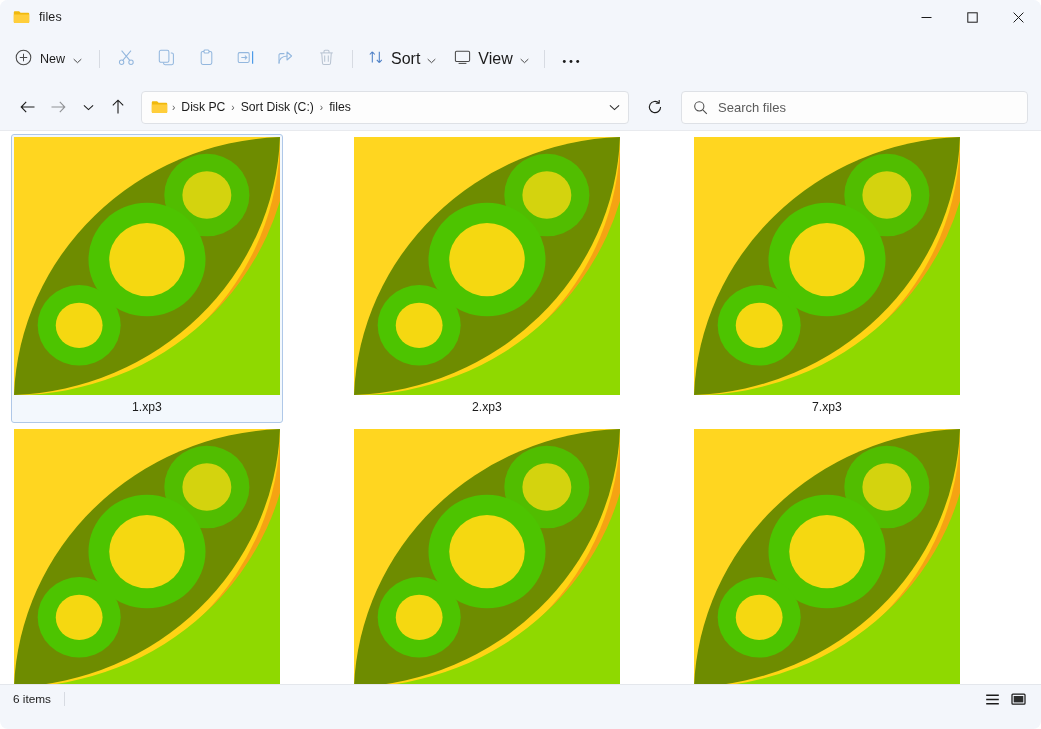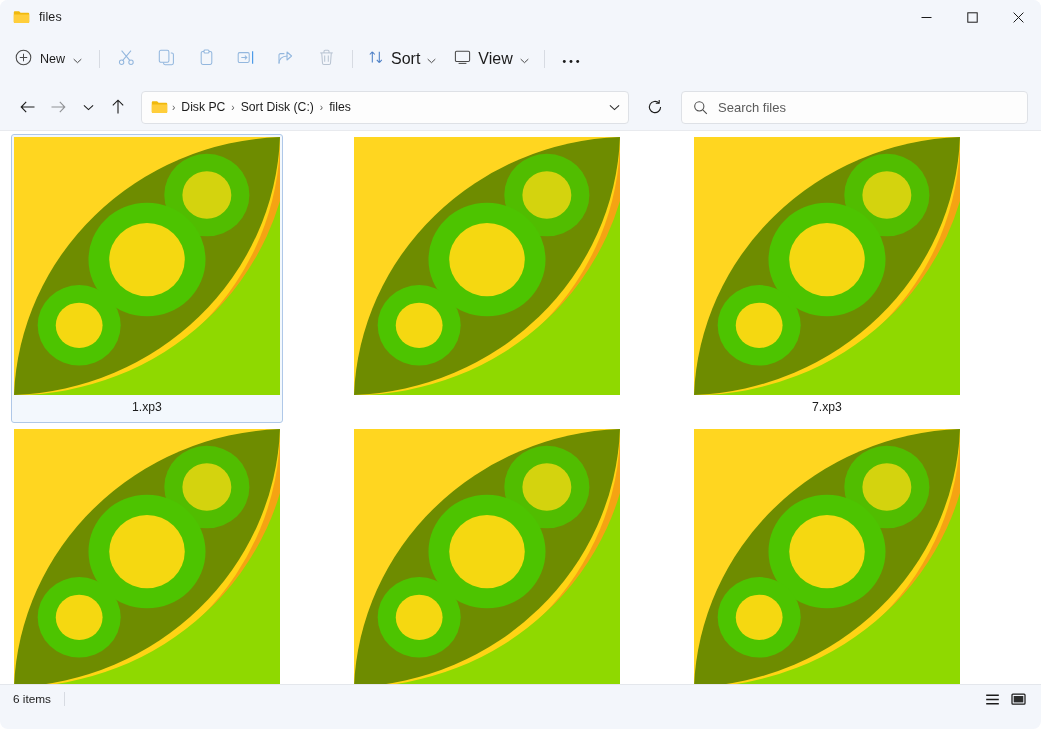--- a/index.html
+++ b/index.html
@@ -531,20 +531,21 @@
       <circle cx="72.5" cy="22.5" r="9.2" fill="#F5D811" opacity="0.80"></circle>
 
       <circle cx="50.0" cy="47.5" r="22.0" fill="#4DC400"></circle>
       <circle cx="50.0" cy="47.5" r="14.2" fill="#F5D811"></circle>
 
       <circle cx="24.5" cy="73.0" r="15.6" fill="#4DC400"></circle>
       <circle cx="24.5" cy="73.0" r="8.8" fill="#F5D811"></circle>
     </g>
   </svg></div>
           </div>
+          <div class="tile-label">2.xp3</div>
         </div>
         <div class="tile">
           <div class="thumb-wrap">
             <div class="thumb">
   <svg viewBox="0 0 100 100" preserveAspectRatio="none" width="100%" height="100%">
     <defs>
       <clipPath id="lensA">
                     <path d="M100,0 A100,100 0 0 0 0,100 L0,0 Z"></path>
                   </clipPath>
     </defs>

